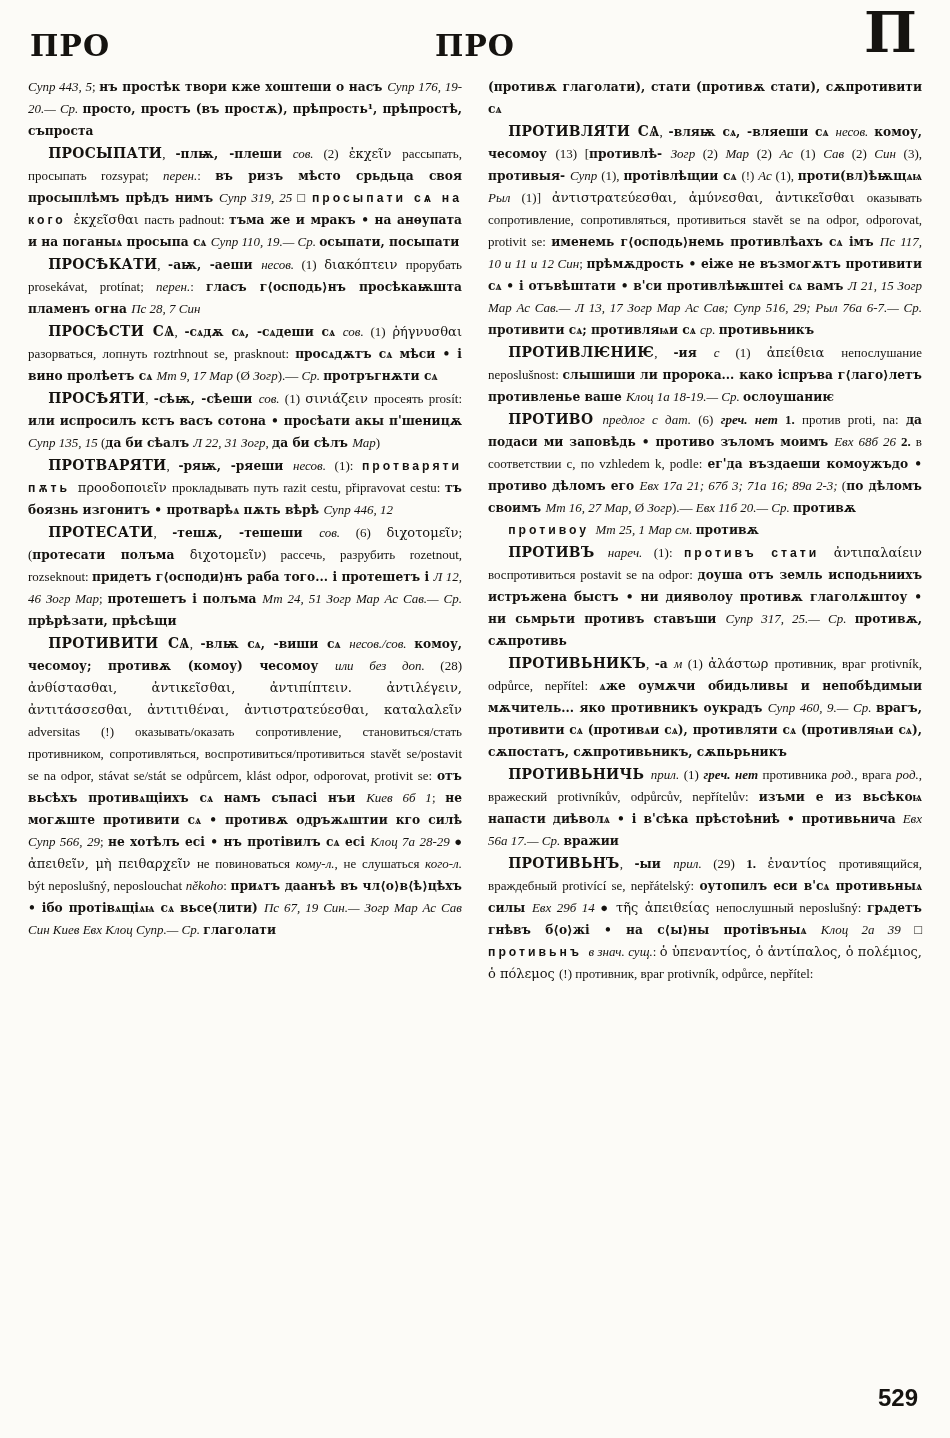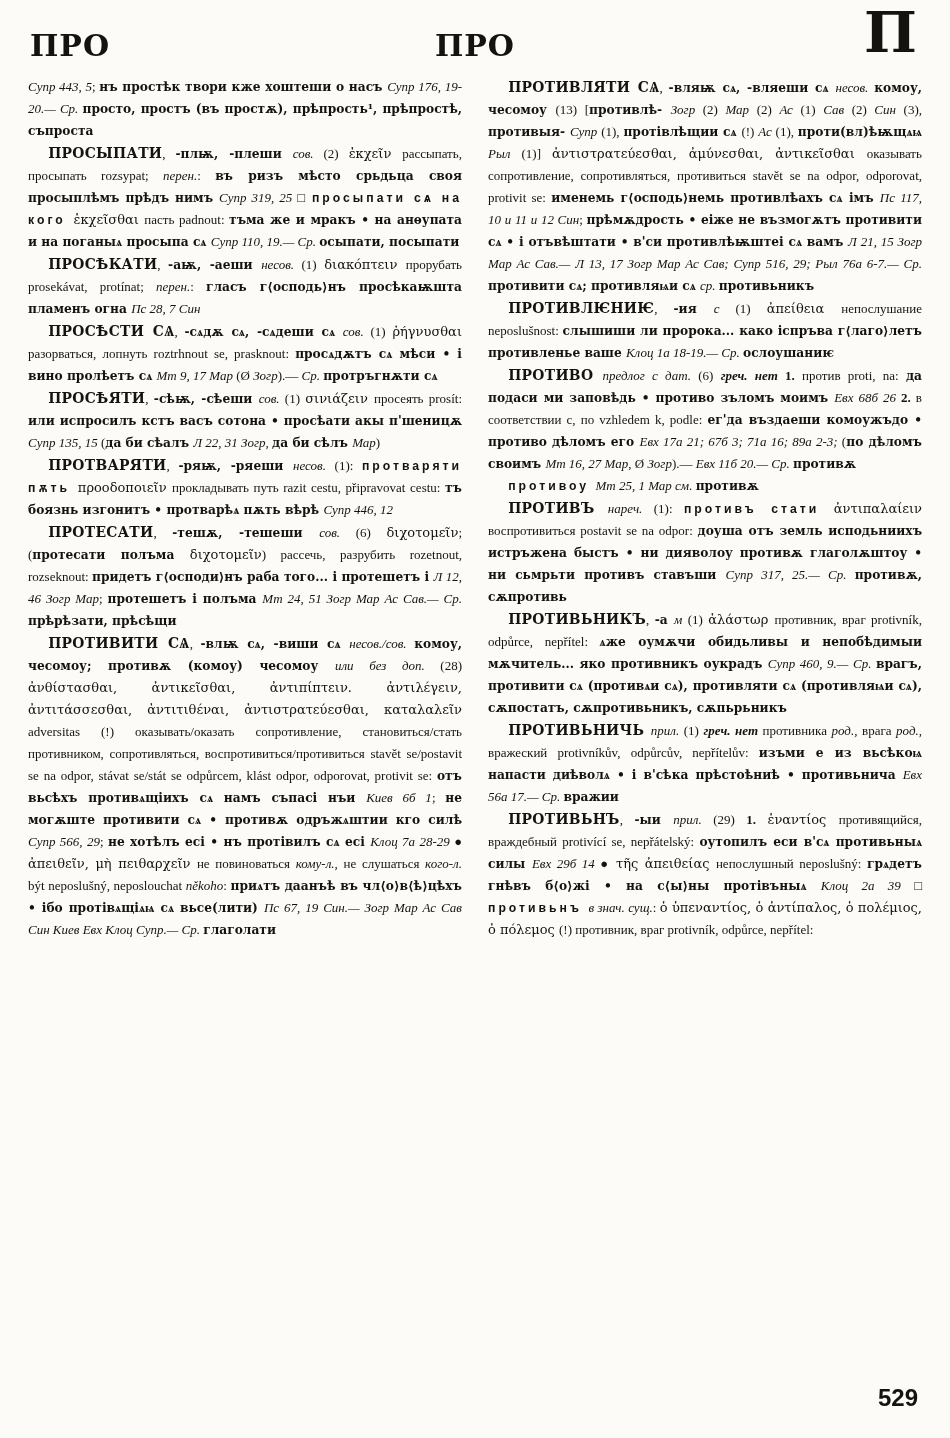--- a/index.html
+++ b/index.html
@@ -38,20 +38,21 @@
         <p class="entry"><span class="s-i">Супр 443, 5</span><span class="s-r">; </span><span class="s-o">нъ простѣк твори кже хоштеши о насъ </span><span class="s-i">Супр 176, 19-20.— Ср. </span><span class="s-o">просто, простъ (въ простѫ), прѣпрость¹, прѣпростѣ, съпроста</span></p>
         <p class="entry ind"><span class="s-h">ПРОСЫПАТИ</span><span class="s-r">, </span><span class="s-o">-плѭ, -плеши </span><span class="s-i">сов. </span><span class="s-r">(2) </span><span class="s-g">ἐκχεῖν </span><span class="s-r">рассыпать, просыпать rozsypat; </span><span class="s-i">перен.</span><span class="s-r">: </span><span class="s-o">въ ризъ мѣсто срьдьца своя просыплѣмъ прѣдъ нимъ </span><span class="s-i">Супр 319, 25 </span><span class="s-r">□ </span><span class="s-sp">просыпати сѧ на кого </span><span class="s-g">ἐκχεῖσθαι </span><span class="s-r">пасть padnout: </span><span class="s-o">тъма же и мракъ • на анѳупата и на поганыѧ просыпа сѧ </span><span class="s-i">Супр 110, 19.— Ср. </span><span class="s-o">осыпати, посыпати</span></p>
         <p class="entry ind"><span class="s-h">ПРОСѢКАТИ</span><span class="s-r">, </span><span class="s-o">-аѭ, -аеши </span><span class="s-i">несов. </span><span class="s-r">(1) </span><span class="s-g">διακόπτειν </span><span class="s-r">прорубать prosekávat, protínat; </span><span class="s-i">перен.</span><span class="s-r">: </span><span class="s-o">гласъ г⟨осподь⟩нъ просѣкаѭшта пламенъ огна </span><span class="s-i">Пс 28, 7 Син</span></p>
         <p class="entry ind"><span class="s-h">ПРОСѢСТИ СѦ</span><span class="s-r">, </span><span class="s-o">-сѧдѫ сѧ, -сѧдеши сѧ </span><span class="s-i">сов. </span><span class="s-r">(1) </span><span class="s-g">ῥήγνυσθαι </span><span class="s-r">разорваться, лопнуть roztrhnout se, prasknout: </span><span class="s-o">просѧдѫтъ сѧ мѣси • і вино пролѣетъ сѧ </span><span class="s-i">Мт 9, 17 Мар </span><span class="s-r">(Ø </span><span class="s-i">Зогр</span><span class="s-r">).— </span><span class="s-i">Ср. </span><span class="s-o">протръгнѫти сѧ</span></p>
         <p class="entry ind"><span class="s-h">ПРОСѢЯТИ</span><span class="s-r">, </span><span class="s-o">-сѣѭ, -сѣеши </span><span class="s-i">сов. </span><span class="s-r">(1) </span><span class="s-g">σινιάζειν </span><span class="s-r">просеять prosít: </span><span class="s-o">или испросилъ кстъ васъ сотона • просѣати акы п'шеницѫ </span><span class="s-i">Супр 135, 15 </span><span class="s-r">(</span><span class="s-o">да би сѣалъ </span><span class="s-i">Л 22, 31 Зогр</span><span class="s-r">, </span><span class="s-o">да би сѣлъ </span><span class="s-i">Мар</span><span class="s-r">)</span></p>
         <p class="entry ind"><span class="s-h">ПРОТВАРЯТИ</span><span class="s-r">, </span><span class="s-o">-ряѭ, -ряеши </span><span class="s-i">несов. </span><span class="s-r">(1): </span><span class="s-sp">протваряти пѫть </span><span class="s-g">προοδοποιεῖν </span><span class="s-r">прокладывать путь razit cestu, připravovat cestu: </span><span class="s-o">тъ боязнь изгонитъ • протварѣѧ пѫть вѣрѣ </span><span class="s-i">Супр 446, 12</span></p>
         <p class="entry ind"><span class="s-h">ПРОТЕСАТИ</span><span class="s-r">, </span><span class="s-o">-тешѫ, -тешеши </span><span class="s-i">сов. </span><span class="s-r">(6) </span><span class="s-g">διχοτομεῖν</span><span class="s-r">; (</span><span class="s-o">протесати полъма </span><span class="s-g">διχοτομεῖν</span><span class="s-r">) рассечь, разрубить rozetnout, rozseknout: </span><span class="s-o">придетъ г⟨осподи⟩нъ раба того... і протешетъ і </span><span class="s-i">Л 12, 46 Зогр Мар</span><span class="s-r">; </span><span class="s-o">протешетъ і полъма </span><span class="s-i">Мт 24, 51 Зогр Мар Ас Сав.— Ср. </span><span class="s-o">прѣрѣзати, прѣсѣщи</span></p>
         <p class="entry ind"><span class="s-h">ПРОТИВИТИ СѦ</span><span class="s-r">, </span><span class="s-o">-влѭ сѧ, -виши сѧ </span><span class="s-i">несов./сов. </span><span class="s-o">комоу, чесомоу; противѫ (комоу) чесомоу </span><span class="s-i">или без доп. </span><span class="s-r">(28) </span><span class="s-g">ἀνθίστασθαι, ἀντικεῖσθαι, ἀντιπίπτειν. ἀντιλέγειν, ἀντιτάσσεσθαι, ἀντιτιθέναι, ἀντιστρατεύεσθαι, καταλαλεῖν </span><span class="s-r">adversitas (!) оказывать/оказать сопротивление, становиться/стать противником, сопротивляться, воспротивиться/противиться stavět se/postavit se na odpor, stávat se/stát se odpůrcem, klást odpor, odporovat, protivit se: </span><span class="s-o">отъ вьсѣхъ противѧщіихъ сѧ намъ съпасі нъи </span><span class="s-i">Киев 6б 1</span><span class="s-r">; </span><span class="s-o">не могѫште противити сѧ • противѫ одръжѧштии кго силѣ </span><span class="s-i">Супр 566, 29</span><span class="s-r">; </span><span class="s-o">не хотѣлъ есі • нъ протівилъ сѧ есі </span><span class="s-i">Клоц 7а 28-29 </span><span class="s-r">● </span><span class="s-g">ἀπειθεῖν, μὴ πειθαρχεῖν </span><span class="s-r">не повиноваться </span><span class="s-i">кому-л.</span><span class="s-r">, не слушаться </span><span class="s-i">кого-л.</span><span class="s-r"> být neposlušný, neposlouchat </span><span class="s-i">někoho</span><span class="s-r">: </span><span class="s-o">приѧтъ даанъѣ въ чл⟨о⟩в⟨ѣ⟩цѣхъ • ібо протівѧщіѧѩ сѧ вьсе(лити) </span><span class="s-i">Пс 67, 19 Син.— Зогр Мар Ас Сав Син Киев Евх Клоц Супр.— Ср. </span><span class="s-o">глаголати</span></p>
       </div>
     <div class="col" id="col-right">
+        <p class="entry"><span class="s-o">(противѫ глаголати), стати (противѫ стати), сѫпротивити сѧ</span></p>
         <p class="entry ind"><span class="s-h">ПРОТИВЛЯТИ СѦ</span><span class="s-r">, </span><span class="s-o">-вляѭ сѧ, -вляеши сѧ </span><span class="s-i">несов. </span><span class="s-o">комоу, чесомоу </span><span class="s-r">(13) [</span><span class="s-o">противлѣ- </span><span class="s-i">Зогр </span><span class="s-r">(2) </span><span class="s-i">Мар </span><span class="s-r">(2) </span><span class="s-i">Ас </span><span class="s-r">(1) </span><span class="s-i">Сав </span><span class="s-r">(2) </span><span class="s-i">Син </span><span class="s-r">(3), </span><span class="s-o">противыя- </span><span class="s-i">Супр </span><span class="s-r">(1), </span><span class="s-o">протівлѣщии сѧ </span><span class="s-r">(!) </span><span class="s-i">Ас </span><span class="s-r">(1), </span><span class="s-o">проти(вл)ѣѭщѧѩ </span><span class="s-i">Рыл </span><span class="s-r">(1)] </span><span class="s-g">ἀντιστρατεύεσθαι, ἀμύνεσθαι, ἀντικεῖσθαι </span><span class="s-r">оказывать сопротивление, сопротивляться, противиться stavět se na odpor, odporovat, protivit se: </span><span class="s-o">именемь г⟨осподь⟩немь противлѣахъ сѧ імъ </span><span class="s-i">Пс 117, 10 и 11 и 12 Син</span><span class="s-r">; </span><span class="s-o">прѣмѫдрость • еіже не възмогѫтъ противити сѧ • і отъвѣштати • в'си противлѣѭштеі сѧ вамъ </span><span class="s-i">Л 21, 15 Зогр Мар Ас Сав.— Л 13, 17 Зогр Мар Ас Сав; Супр 516, 29; Рыл 76а 6-7.— Ср. </span><span class="s-o">противити сѧ; противляѩи сѧ </span><span class="s-i">ср. </span><span class="s-o">противьникъ</span></p>
         <p class="entry ind"><span class="s-h">ПРОТИВЛѤНИѤ</span><span class="s-r">, </span><span class="s-o">-ия </span><span class="s-i">с </span><span class="s-r">(1) </span><span class="s-g">ἀπείθεια </span><span class="s-r">непослушание neposlušnost: </span><span class="s-o">слышиши ли пророка... како іспръва г⟨лаго⟩летъ противленье ваше </span><span class="s-i">Клоц 1а 18-19.— Ср. </span><span class="s-o">ослоушаниѥ</span></p>
         <p class="entry ind"><span class="s-h">ПРОТИВО </span><span class="s-i">предлог с дат. </span><span class="s-r">(6) </span><span class="s-bi">греч. нет </span><span class="s-b">1. </span><span class="s-r">против proti, na: </span><span class="s-o">да подаси ми заповѣдь • противо зъломъ моимъ </span><span class="s-i">Евх 68б 26 </span><span class="s-b">2. </span><span class="s-r">в соответствии с, по vzhledem k, podle: </span><span class="s-o">ег'да въздаеши комоужъдо • противо дѣломъ его </span><span class="s-i">Евх 17а 21; 67б 3; 71а 16; 89а 2-3; </span><span class="s-r">(</span><span class="s-o">по дѣломъ своимъ </span><span class="s-i">Мт 16, 27 Мар</span><span class="s-r">, Ø </span><span class="s-i">Зогр</span><span class="s-r">).— </span><span class="s-i">Евх 11б 20.— Ср. </span><span class="s-o">противѫ</span></p>
         <p class="entry ind"><span class="s-sp">противоу </span><span class="s-i">Мт 25, 1 Мар см. </span><span class="s-o">противѫ</span></p>
         <p class="entry ind"><span class="s-h">ПРОТИВЪ </span><span class="s-i">нареч. </span><span class="s-r">(1): </span><span class="s-sp">противъ стати </span><span class="s-g">ἀντιπαλαίειν </span><span class="s-r">воспротивиться postavit se na odpor: </span><span class="s-o">доуша отъ земль исподьниихъ истръжена быстъ • ни дияволоу противѫ глаголѫштоу • ни сьмрьти противъ ставъши </span><span class="s-i">Супр 317, 25.— Ср. </span><span class="s-o">противѫ, сѫпротивь</span></p>
         <p class="entry ind"><span class="s-h">ПРОТИВЬНИКЪ</span><span class="s-r">, </span><span class="s-o">-а </span><span class="s-i">м </span><span class="s-r">(1) </span><span class="s-g">ἀλάστωρ </span><span class="s-r">противник, враг protivník, odpůrce, nepřítel: </span><span class="s-o">ѧже оумѫчи обидьливы и непобѣдимыи мѫчитель... яко противникъ оукрадъ </span><span class="s-i">Супр 460, 9.— Ср. </span><span class="s-o">врагъ, противити сѧ (противѧи сѧ), противляти сѧ (противляѩи сѧ), сѫпостатъ, сѫпротивьникъ, сѫпьрьникъ</span></p>
         <p class="entry ind"><span class="s-h">ПРОТИВЬНИЧЬ </span><span class="s-i">прил. </span><span class="s-r">(1) </span><span class="s-bi">греч. нет </span><span class="s-r">противника </span><span class="s-i">род.</span><span class="s-r">, врага </span><span class="s-i">род.</span><span class="s-r">, вражеский protivníkův, odpůrcův, nepřítelův: </span><span class="s-o">изъми е из вьсѣкоѩ напасти диѣволѧ • і в'сѣка прѣстоѣниѣ • противьнича </span><span class="s-i">Евх 56а 17.— Ср. </span><span class="s-o">вражии</span></p>
         <p class="entry ind"><span class="s-h">ПРОТИВЬНЪ</span><span class="s-r">, </span><span class="s-o">-ыи </span><span class="s-i">прил. </span><span class="s-r">(29) </span><span class="s-b">1. </span><span class="s-g">ἐναντίος </span><span class="s-r">противящийся, враждебный protivící se, nepřátelský: </span><span class="s-o">оутопилъ еси в'сѧ противьныѧ силы </span><span class="s-i">Евх 29б 14 </span><span class="s-r">● </span><span class="s-g">τῆς ἀπειθείας </span><span class="s-r">непослушный neposlušný: </span><span class="s-o">грѧдетъ гнѣвъ б⟨о⟩жі • на с⟨ы⟩ны протівъныѧ </span><span class="s-i">Клоц 2а 39 </span><span class="s-r">□ </span><span class="s-sp">противьнъ </span><span class="s-i">в знач. сущ.</span><span class="s-r">: </span><span class="s-g">ὁ ὑπεναντίος, ὁ ἀντίπαλος, ὁ πολέμιος, ὁ πόλεμος </span><span class="s-r">(!) противник, враг protivník, odpůrce, nepřítel:</span></p>
       </div>
   </div>

